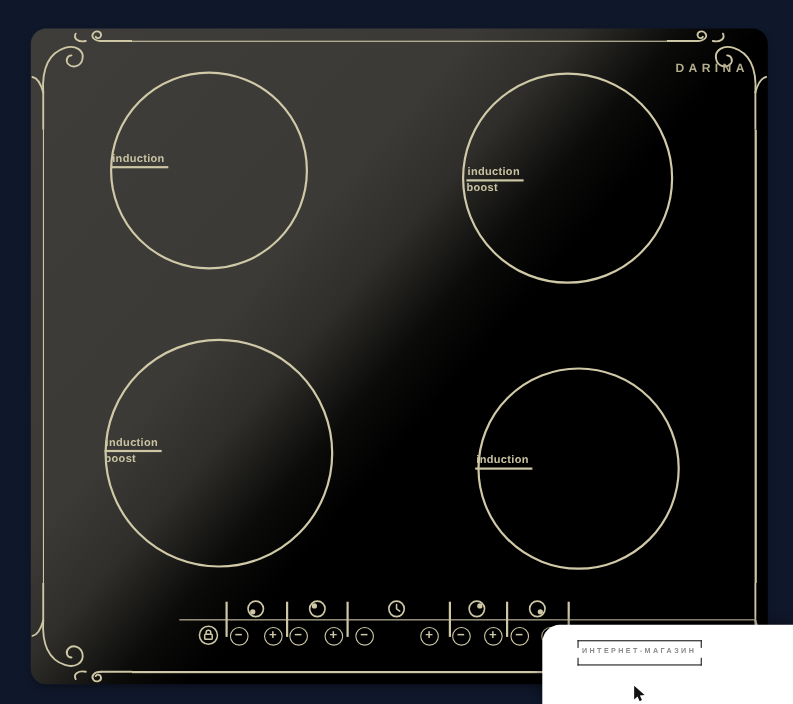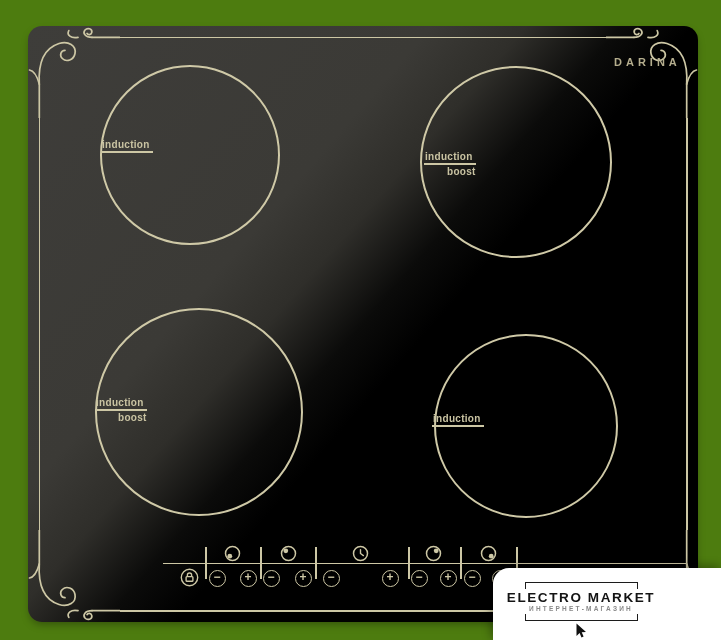--- a/index.html
+++ b/index.html
@@ -1,17 +1,17 @@
 <!DOCTYPE html>
 <html><head>
 <meta charset="utf-8">
 <style>
   html,body{margin:0;padding:0;background:#fff;}
   body{font-family:"Liberation Sans",sans-serif;}
-  .stage{position:relative;width:721px;height:640px;background:#4d7c0f;overflow:hidden;}
+  .stage{position:relative;width:721px;height:640px;background:#0f172a;overflow:hidden;}
 
   
   .plate{
     position:absolute;left:28px;top:26px;width:670px;height:596px;
     border-radius:14px;overflow:hidden;
     background:linear-gradient(131deg,#3e3d3a 0%,#3b3a36 34%,#2f2e2a 42%,#0b0b0a 50%,#000 56%);
     box-shadow:0 4px 8px -2px rgba(0,0,0,.35);
   }
 
   
@@ -31,21 +31,21 @@
     position:absolute;left:586px;top:30px;
     color:#b5ae8e;font-size:11px;font-weight:600;letter-spacing:4px;
   }
 
   
   .zone{position:absolute;border:2px solid #cfc9a7;border-radius:50%;box-sizing:border-box;}
 
   
   .zlabel{position:absolute;color:#c9c3a2;font-size:10px;line-height:11px;letter-spacing:.3px;font-weight:bold;}
   .zlabel .l1{display:inline-block;border-bottom:2px solid #cdc7a5;padding:0 3px 1px 1px;}
-  .zlabel .l2{display:block;text-align:right;padding-top:1px;}
+  .zlabel .l2{display:block;text-align:left;padding-top:1px;}
 
   
   .cp-line{position:absolute;left:135px;top:536.5px;width:523px;height:1.6px;background:#cdc7a5;}
   .cp-tick{position:absolute;top:521px;width:1.6px;height:32px;background:#cdc7a5;}
   .cbtn{
     position:absolute;top:543.5px;width:17px;height:17px;box-sizing:border-box;
     border:1.6px solid #cdc7a5;border-radius:50%;
     color:#cdc7a5;font-size:12px;font-weight:700;line-height:13px;text-align:center;
   }
   .cicon{position:absolute;top:518.5px;width:17px;height:17px;}
@@ -183,21 +183,20 @@
     <div class="cbtn" style="left:353.5px;">+</div>
     <div class="cbtn" style="left:382.5px;">−</div>
     <div class="cbtn" style="left:411.5px;">+</div>
     <div class="cbtn" style="left:435.5px;">−</div>
     <div class="cbtn" style="left:463.5px;">+</div>
   </div>
 
   <div class="watermark">
     <div class="wm-inner">
       <div class="wm-bracket-top"></div>
-      <div class="wm-title">ELECTRO MARKET</div>
       <div class="wm-sub">ИНТЕРНЕТ-МАГАЗИН</div>
       <div class="wm-bracket-bottom"></div>
       <svg class="wm-cursor" width="11" height="15" viewBox="0 0 11 15">
         <path d="M0.5,0.5 L0.5,13 L3.6,10.1 L5.5,14.4 L7.6,13.4 L5.7,9.2 L10,8.9 Z" fill="#111"></path>
       </svg>
     </div>
   </div>
 </div>
 
 </body></html>

